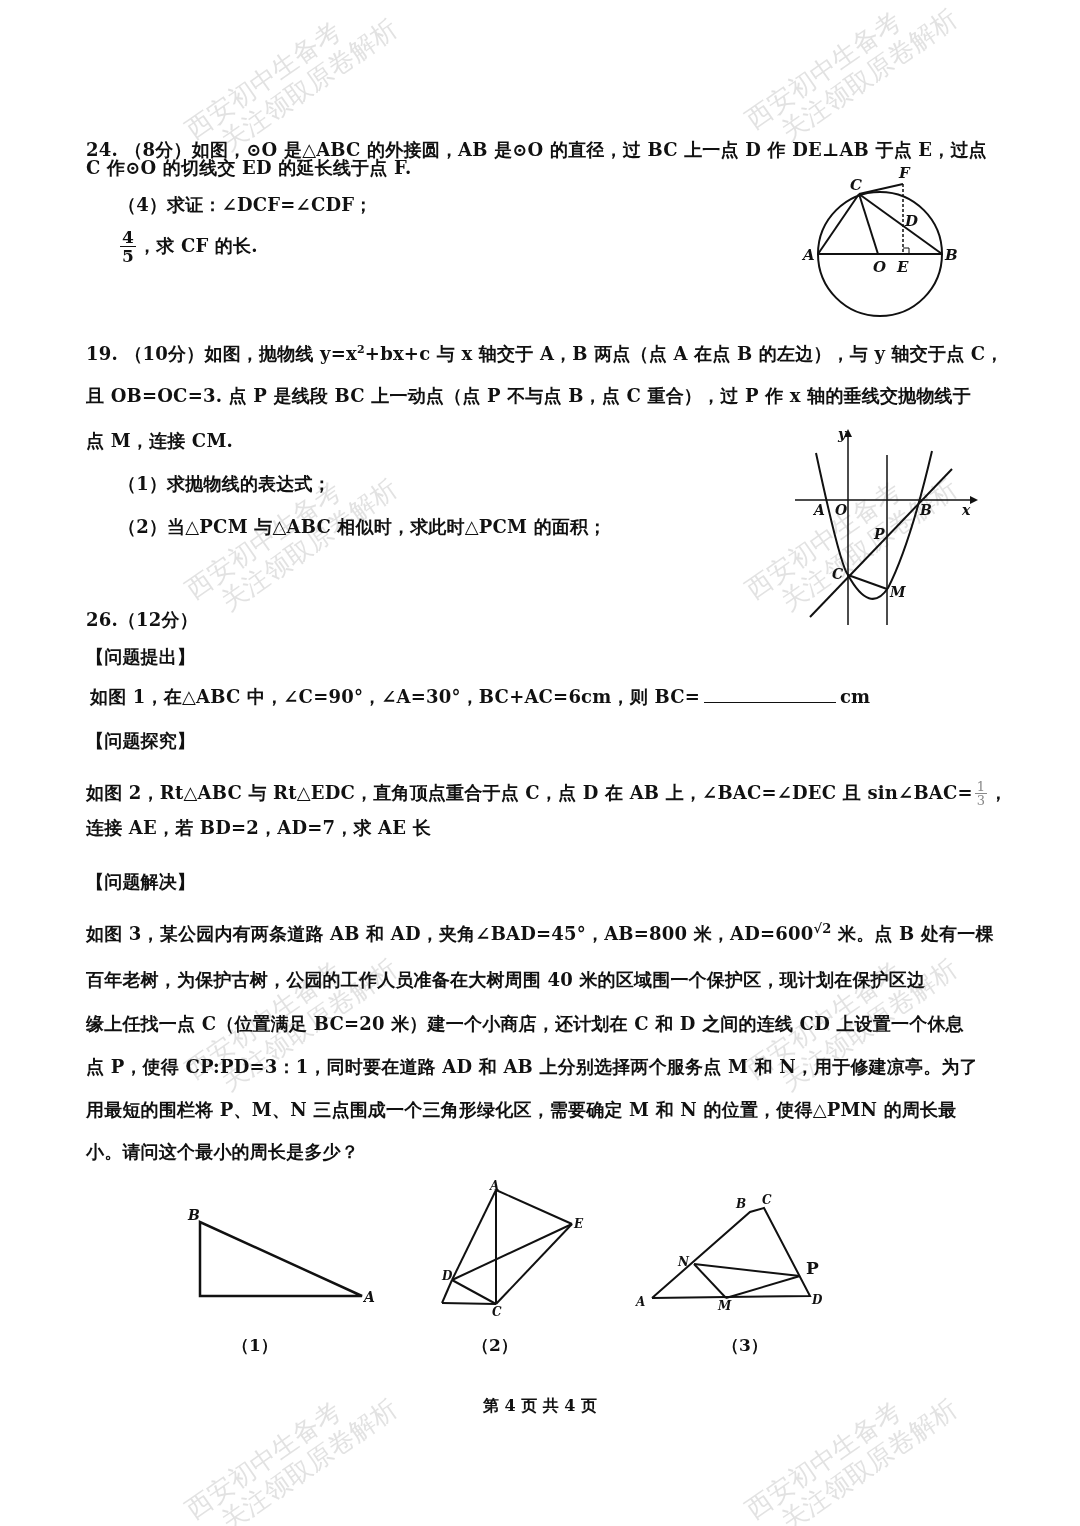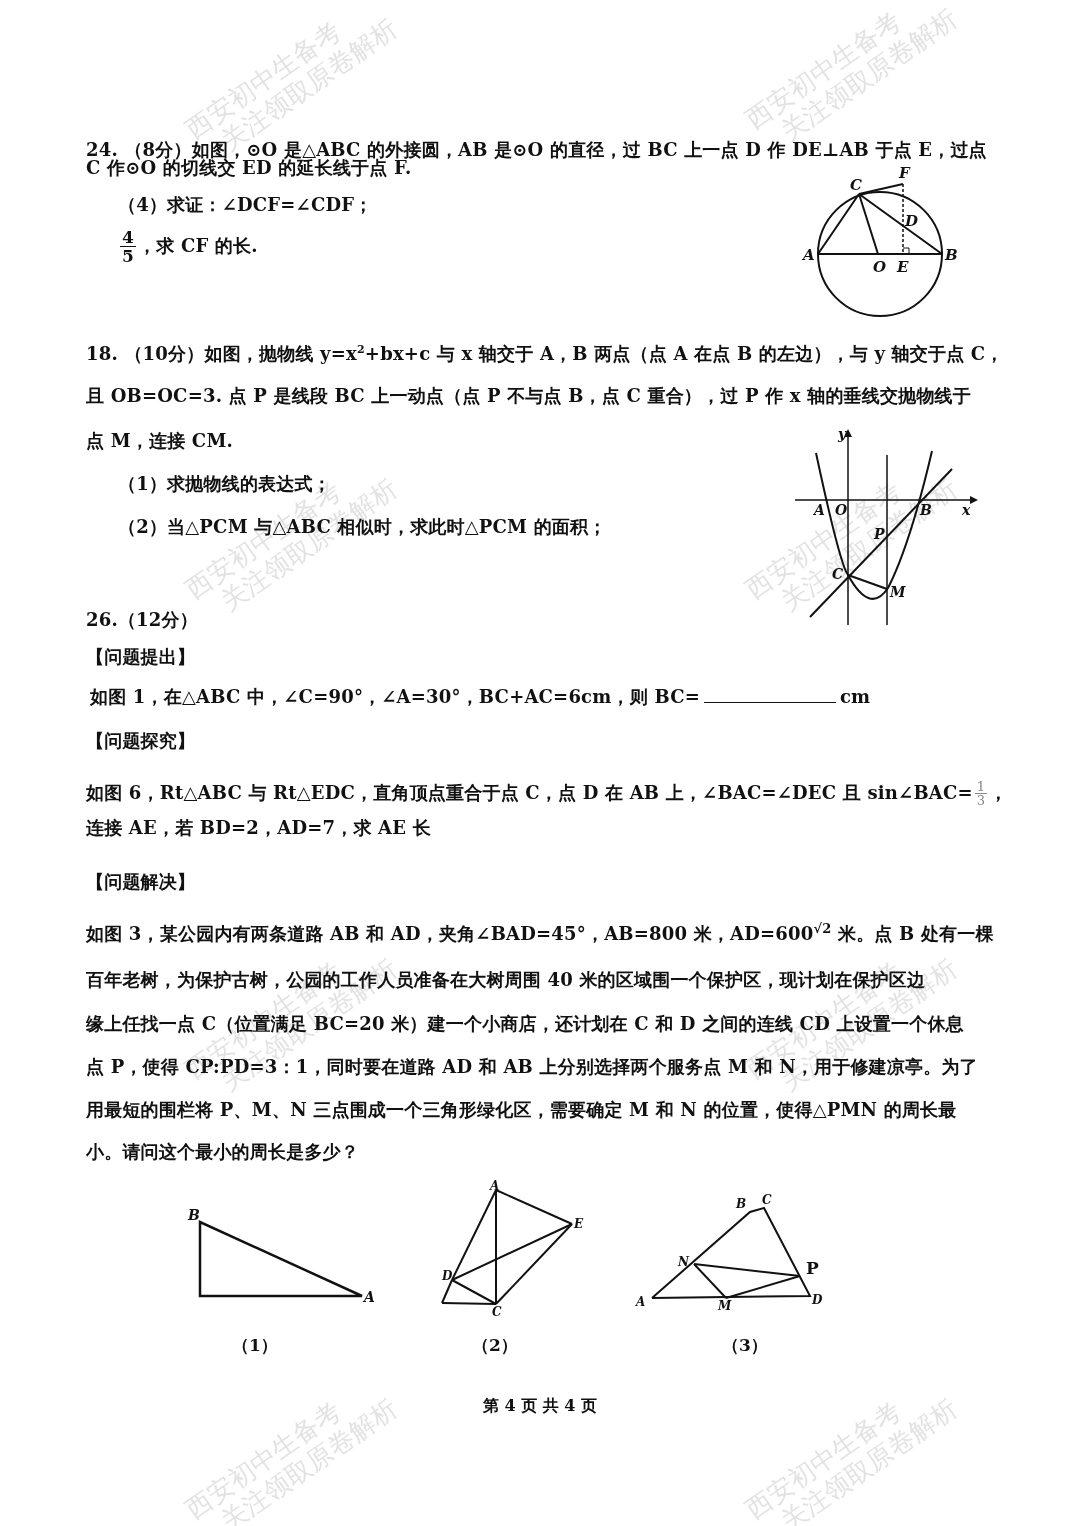--- a/index.html
+++ b/index.html
@@ -79,21 +79,21 @@
     <text x="110" y="66" font-size="15">D</text>
     <text x="8" y="100" font-size="15">A</text>
     <text x="150" y="100" font-size="15">B</text>
     <text x="78" y="112" font-size="15">O</text>
     <text x="102" y="112" font-size="15">E</text>
   </svg>
 </section>
 
 <section>
   <div class="line" style="left:86px; top:342px;">
-    <span>18. （10分）如图，抛物线 y=x</span><sup>2</sup><span>+bx+c 与 x 轴交于 A，B 两点（点 A 在点 B 的左边），与 y 轴交于点 C，</span>
+    <span>19. （10分）如图，抛物线 y=x</span><sup>2</sup><span>+bx+c 与 x 轴交于 A，B 两点（点 A 在点 B 的左边），与 y 轴交于点 C，</span>
   </div>
   <div class="line" style="left:86px; top:384px;">且 OB=OC=3. 点 P 是线段 BC 上一动点（点 P 不与点 B，点 C 重合），过 P 作 x 轴的垂线交抛物线于</div>
   <div class="line" style="left:86px; top:429px;">点 M，连接 CM.</div>
   <div class="line indent" style="top:472px;">（1）求抛物线的表达式；</div>
   <div class="line indent" style="top:515px;">（2）当△PCM 与△ABC 相似时，求此时△PCM 的面积；</div>
   <svg class="diag" style="left:790px; top:425px;" width="190" height="205" viewBox="0 0 190 205">
     <line x1="5" y1="75" x2="180" y2="75" stroke="#111" stroke-width="1.5"></line>
     <polygon points="180,71 188,75 180,79" fill="#111"></polygon>
     <line x1="58" y1="200" x2="58" y2="10" stroke="#111" stroke-width="1.5"></line>
     <polygon points="54,12 58,4 62,12" fill="#111"></polygon>
@@ -113,21 +113,21 @@
 </section>
 
 <section>
   <div class="line" style="left:86px; top:608px;">26.（12分）</div>
   <div class="line" style="left:86px; top:645px;">【问题提出】</div>
   <div class="line" style="left:90px; top:685px;">
     <span>如图 1，在△ABC 中，∠C=90°，∠A=30°，BC+AC=6cm，则 BC=</span><span class="blank"></span><span>cm</span>
   </div>
   <div class="line" style="left:86px; top:729px;">【问题探究】</div>
   <div class="line" style="left:86px; top:780px;">
-    <span>如图 6，Rt△ABC 与 Rt△EDC，直角顶点重合于点 C，点 D 在 AB 上，∠BAC=∠DEC 且 sin∠BAC=</span><span class="frac gray"><span class="num">1</span><span class="den">3</span></span><span>，</span>
+    <span>如图 2，Rt△ABC 与 Rt△EDC，直角顶点重合于点 C，点 D 在 AB 上，∠BAC=∠DEC 且 sin∠BAC=</span><span class="frac gray"><span class="num">1</span><span class="den">3</span></span><span>，</span>
   </div>
   <div class="line" style="left:86px; top:816px;">连接 AE，若 BD=2，AD=7，求 AE 长</div>
   <div class="line" style="left:86px; top:870px;">【问题解决】</div>
   <div class="line" style="left:86px; top:921px;">
     <span>如图 3，某公园内有两条道路 AB 和 AD，夹角∠BAD=45°，AB=800 米，AD=600</span><sup style="font-size:13px">√2</sup><span> 米。点 B 处有一棵</span>
   </div>
   <div class="line" style="left:86px; top:968px;">百年老树，为保护古树，公园的工作人员准备在大树周围 40 米的区域围一个保护区，现计划在保护区边</div>
   <div class="line" style="left:86px; top:1012px;">缘上任找一点 C（位置满足 BC=20 米）建一个小商店，还计划在 C 和 D 之间的连线 CD 上设置一个休息</div>
   <div class="line" style="left:86px; top:1055px;">点 P，使得 CP:PD=3：1，同时要在道路 AD 和 AB 上分别选择两个服务点 M 和 N，用于修建凉亭。为了</div>
   <div class="line" style="left:86px; top:1098px;">用最短的围栏将 P、M、N 三点围成一个三角形绿化区，需要确定 M 和 N 的位置，使得△PMN 的周长最</div>

